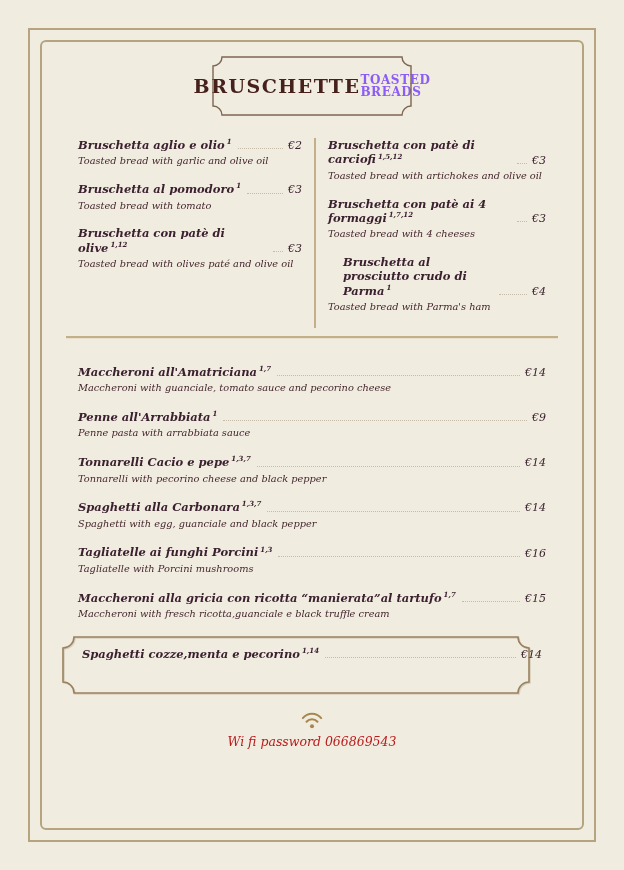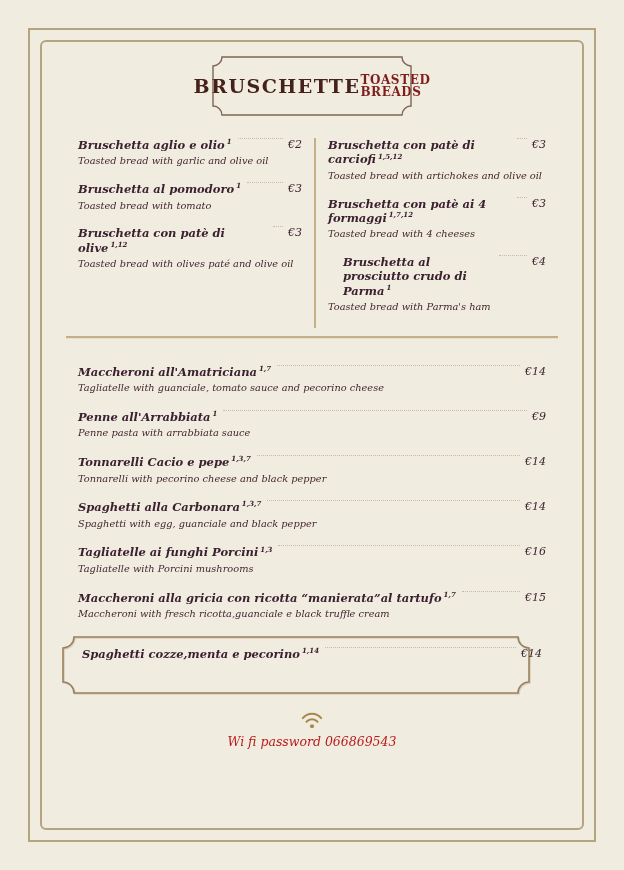--- a/index.html
+++ b/index.html
@@ -32,25 +32,25 @@
     display:flex; flex-direction:row; align-items:center; justify-content:center;
   }
   .plaque svg.frame { position:absolute; inset:0; }
   .ptitle {
     font-weight:bold; font-size:19px; letter-spacing:1.5px;
     color:#46211c; line-height:1;
   }
   .pdash { width:10px; height:2px; background:#46211c; margin:3px 0 4px 0; }
   .psub {
     font-weight:bold; font-size:12px; letter-spacing:0.6px;
-    color:#7f1d1d; line-height:1;
+    color:#8b5cf6; line-height:1;
   }
   
   .item { margin-bottom:15px; }
-  .row { display:flex; align-items:flex-start; }
+  .row { display:flex; align-items:flex-end; }
   .nm {
     font-style:italic; font-weight:bold; font-size:11.5px;
     color:#3b2130; line-height:1.25;
   }
   .nm sup { font-size:7px; margin-left:2px; font-weight:bold; }
   .dots {
     flex:1 1 auto; min-width:10px;
     border-bottom:1.5px dotted #c6bba8;
     margin:0 5px 3px 6px;
   }
@@ -180,21 +180,21 @@
 
 
   <div class="list">
 
     <div class="item">
       <div class="row">
         <span class="nm"><span>Maccheroni all'Amatriciana</span><sup>1,7</sup></span>
         <span class="dots"></span>
         <span class="price">€14</span>
       </div>
-      <div class="desc">Tagliatelle with guanciale, tomato sauce and pecorino cheese</div>
+      <div class="desc">Maccheroni with guanciale, tomato sauce and pecorino cheese</div>
     </div>
 
     <div class="item">
       <div class="row">
         <span class="nm"><span>Penne all'Arrabbiata</span><sup>1</sup></span>
         <span class="dots"></span>
         <span class="price">€9</span>
       </div>
       <div class="desc">Penne pasta with arrabbiata sauce</div>
     </div>

